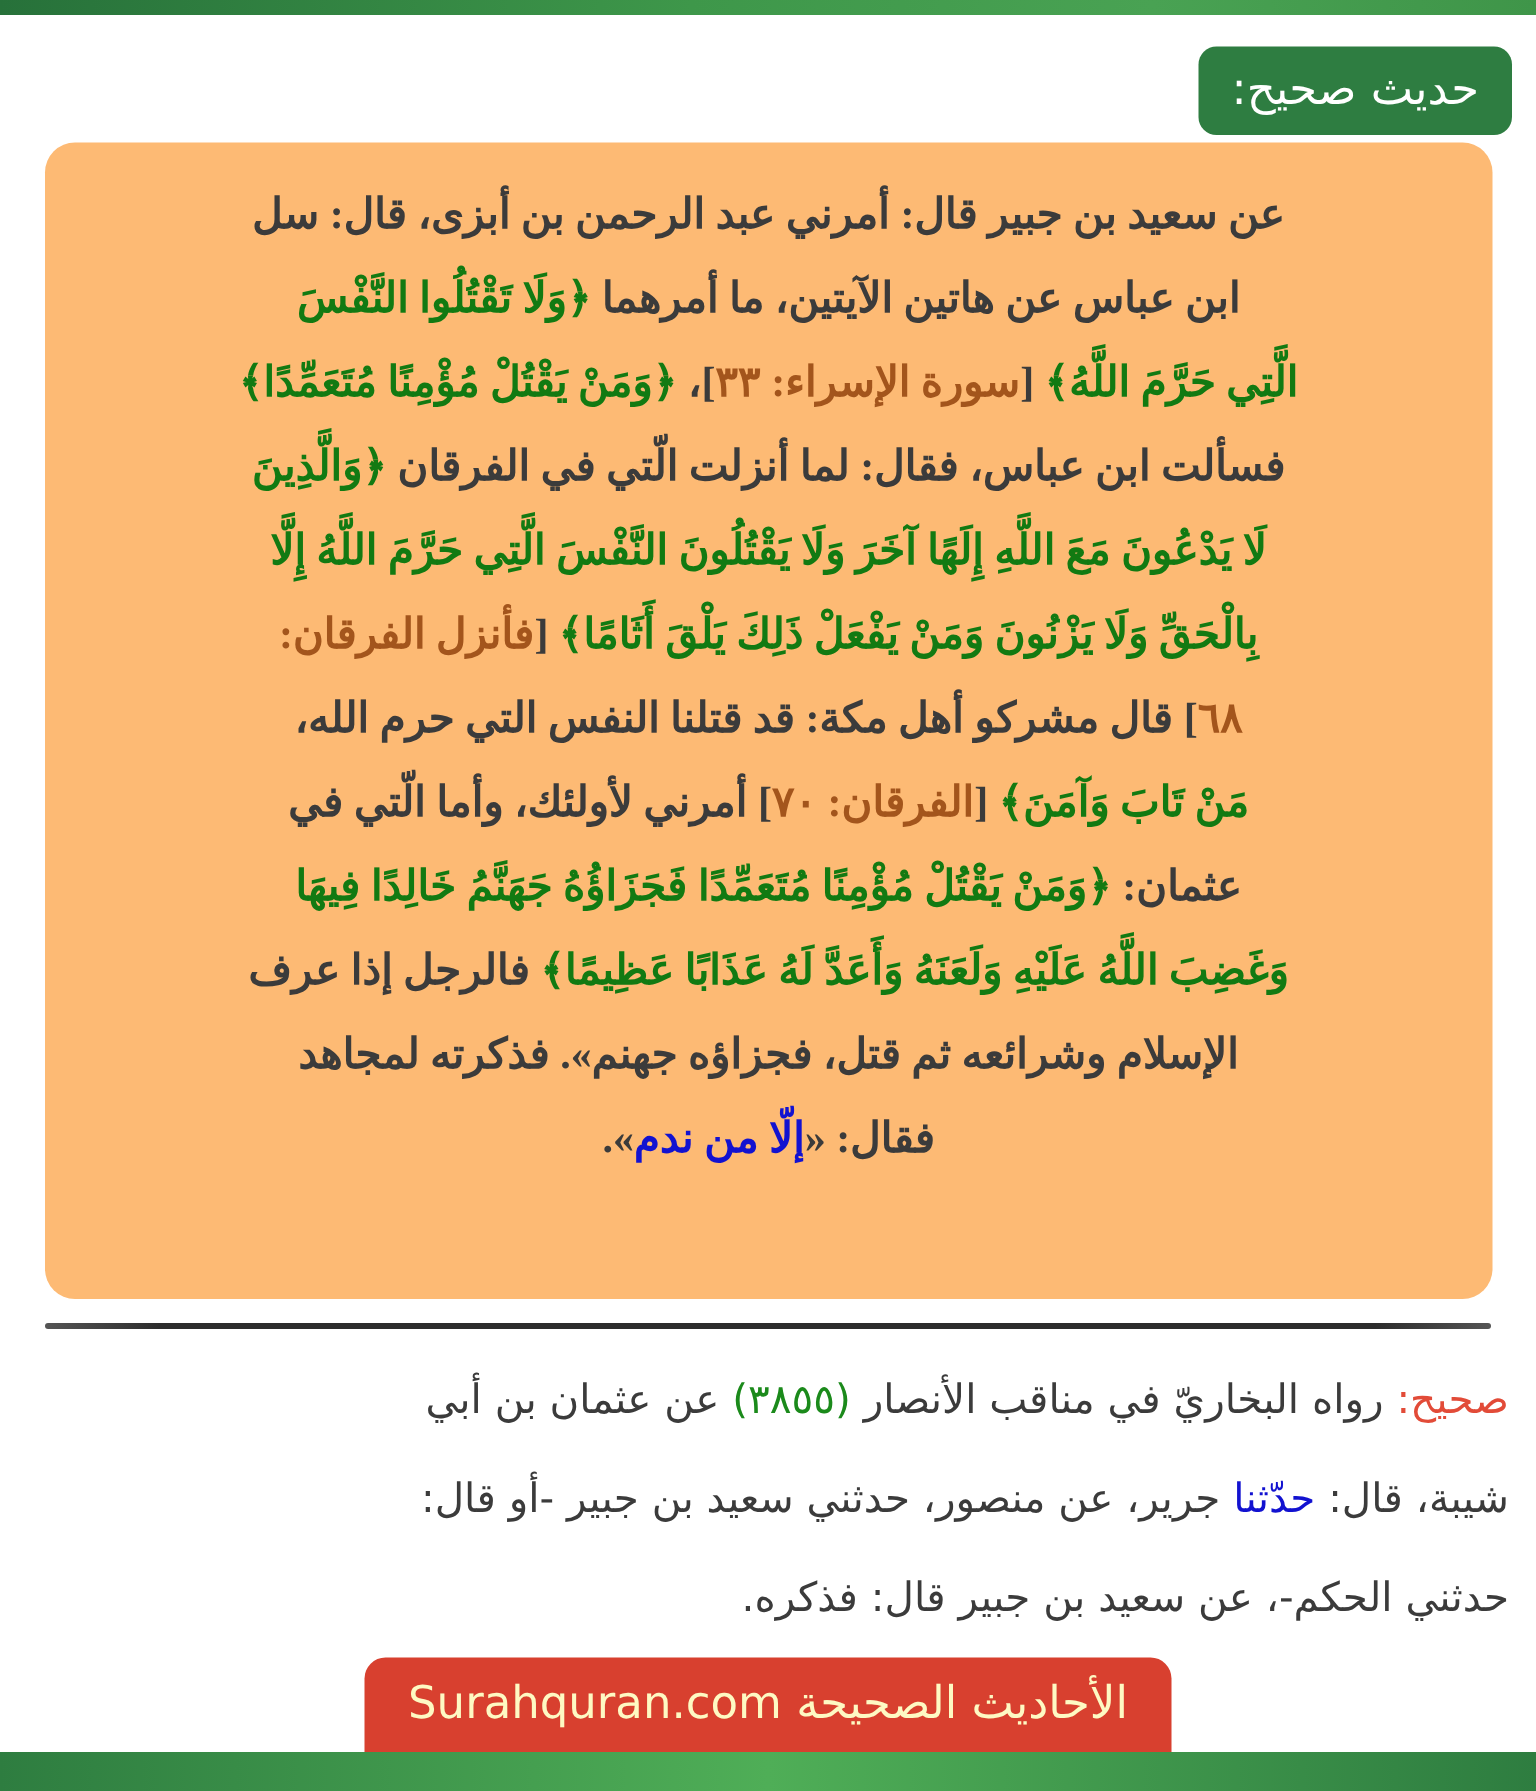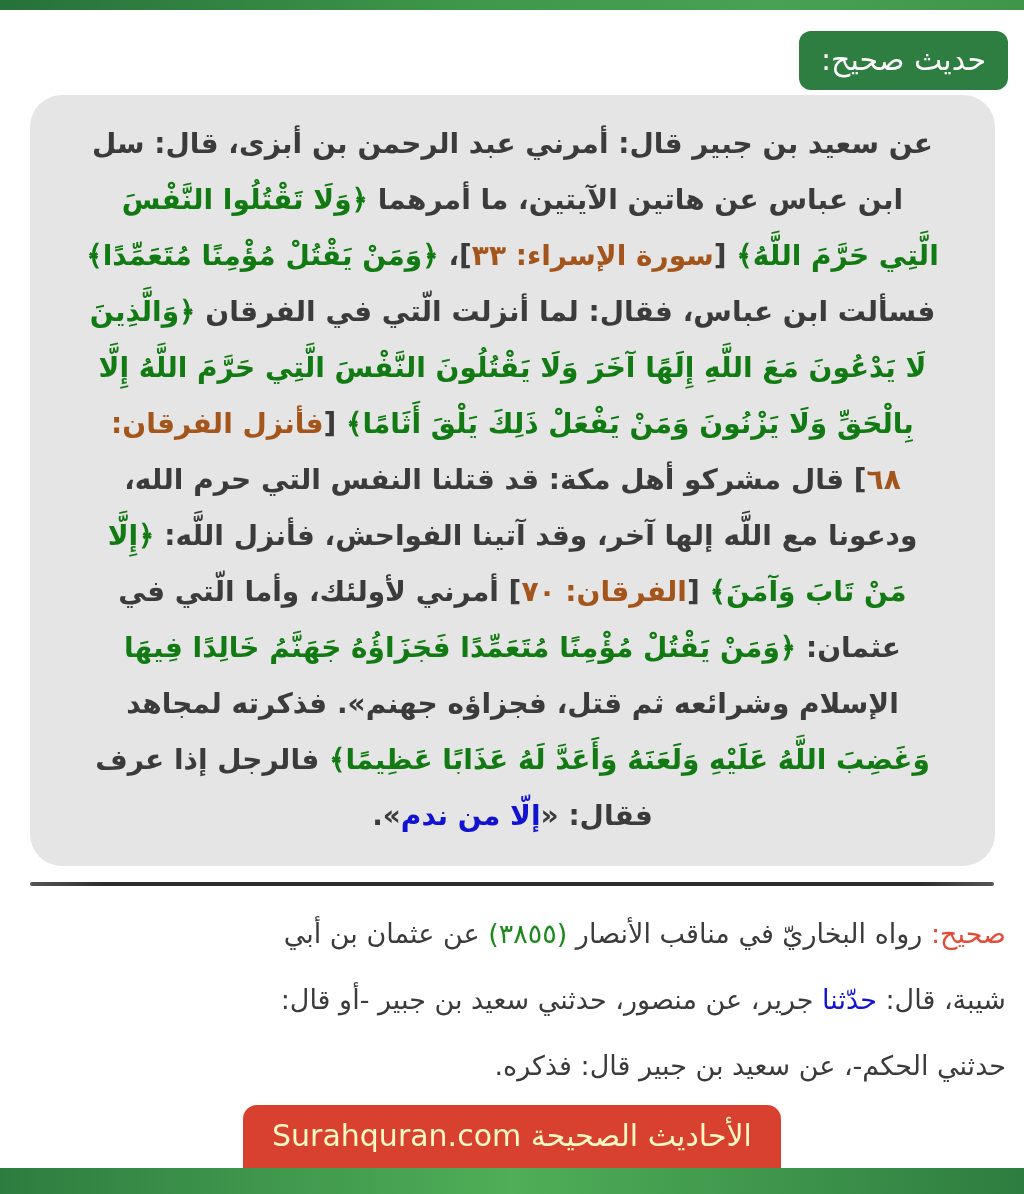--- a/index.html
+++ b/index.html
@@ -16,22 +16,22 @@
     position:absolute;bottom:0;left:0;width:1024px;height:26px;
     background:linear-gradient(90deg,#2e7d40 0%,#4fae57 50%,#2e7d40 100%);
   }
   .badge{
     position:absolute;top:31px;right:16px;height:59px;
     background:#2e7d41;color:#ffffff;border-radius:12px;
     padding:0 22px;font-size:30px;line-height:57px;white-space:nowrap;margin-left:36px;
   }
   .hadith-card{
     position:absolute;top:95px;left:30px;width:965px;height:771px;
-    background:#e5e5e5;border-radius:32px;box-sizing:border-box;
-    padding:21px 14px;overflow:hidden;
+    background:#fdba74;border-radius:20px;box-sizing:border-box;
+    padding:21px 14px;overflow:hidden;font-family:Liberation Serif, serif;
   }
   .hadith-card .line{
     font-size:28px;font-weight:bold;line-height:56px;
     text-align:center;white-space:nowrap;
   }
   .divider{
     position:absolute;top:882px;left:30px;right:30px;height:4px;border-radius:2px;
     background:linear-gradient(90deg,#555 0%,#2c2c2c 8%,#2c2c2c 92%,#555 100%);
   }
   .takhrij{position:absolute;top:901px;left:18px;right:18px;}
@@ -60,25 +60,24 @@
 <div class="badge">حديث صحيح:</div>
 
 <div class="hadith-card">
     <div class="line"><span class="seg seg-dark">عن سعيد بن جبير قال: أمرني عبد الرحمن بن أبزى، قال: سل</span></div>
     <div class="line"><span class="seg seg-dark">ابن عباس عن هاتين الآيتين، ما أمرهما </span><span class="seg seg-quran">﴿وَلَا تَقْتُلُوا النَّفْسَ</span></div>
     <div class="line"><span class="seg seg-quran">الَّتِي حَرَّمَ اللَّهُ﴾</span><span class="seg seg-dark"> [</span><span class="seg seg-ref">سورة الإسراء: ٣٣</span><span class="seg seg-dark">]، </span><span class="seg seg-quran">﴿وَمَنْ يَقْتُلْ مُؤْمِنًا مُتَعَمِّدًا﴾</span></div>
     <div class="line"><span class="seg seg-dark">فسألت ابن عباس، فقال: لما أنزلت الّتي في الفرقان </span><span class="seg seg-quran">﴿وَالَّذِينَ</span></div>
     <div class="line"><span class="seg seg-quran">لَا يَدْعُونَ مَعَ اللَّهِ إِلَهًا آخَرَ وَلَا يَقْتُلُونَ النَّفْسَ الَّتِي حَرَّمَ اللَّهُ إِلَّا</span></div>
     <div class="line"><span class="seg seg-quran">بِالْحَقِّ وَلَا يَزْنُونَ وَمَنْ يَفْعَلْ ذَلِكَ يَلْقَ أَثَامًا﴾</span><span class="seg seg-dark"> [</span><span class="seg seg-ref">فأنزل الفرقان:</span></div>
     <div class="line"><span class="seg seg-ref">٦٨</span><span class="seg seg-dark">] قال مشركو أهل مكة: قد قتلنا النفس التي حرم الله،</span></div>
-    <div class="line"><span class="seg seg-dark">ودعونا مع اللَّه إلها آخر، وقد آتينا الفواحش، فأنزل اللَّه: </span><span class="seg seg-quran">﴿إِلَّا</span></div>
     <div class="line"><span class="seg seg-quran">مَنْ تَابَ وَآمَنَ﴾</span><span class="seg seg-dark"> [</span><span class="seg seg-ref">الفرقان: ٧٠</span><span class="seg seg-dark">] أمرني لأولئك، وأما الّتي في</span></div>
     <div class="line"><span class="seg seg-dark">عثمان: </span><span class="seg seg-quran">﴿وَمَنْ يَقْتُلْ مُؤْمِنًا مُتَعَمِّدًا فَجَزَاؤُهُ جَهَنَّمُ خَالِدًا فِيهَا</span></div>
+    <div class="line"><span class="seg seg-quran">وَغَضِبَ اللَّهُ عَلَيْهِ وَلَعَنَهُ وَأَعَدَّ لَهُ عَذَابًا عَظِيمًا﴾</span><span class="seg seg-dark"> فالرجل إذا عرف</span></div>
     <div class="line"><span class="seg seg-dark">الإسلام وشرائعه ثم قتل، فجزاؤه جهنم». فذكرته لمجاهد</span></div>
-    <div class="line"><span class="seg seg-quran">وَغَضِبَ اللَّهُ عَلَيْهِ وَلَعَنَهُ وَأَعَدَّ لَهُ عَذَابًا عَظِيمًا﴾</span><span class="seg seg-dark"> فالرجل إذا عرف</span></div>
     <div class="line"><span class="seg seg-dark">فقال: «</span><span class="seg seg-blue">إلّا من ندم</span><span class="seg seg-dark">».</span></div>
   </div>
 
 <div class="divider"></div>
 
 <div class="takhrij">
     <div class="line"><span class="seg seg-red">صحيح:</span><span class="seg seg-dark"> رواه البخاريّ في مناقب الأنصار </span><span class="seg seg-green">(٣٨٥٥)</span><span class="seg seg-dark"> عن عثمان بن أبي</span></div>
     <div class="line"><span class="seg seg-dark">شيبة، قال: </span><span class="seg seg-blue">حدّثنا</span><span class="seg seg-dark"> جرير، عن منصور، حدثني سعيد بن جبير -أو قال:</span></div>
     <div class="line"><span class="seg seg-dark">حدثني الحكم-، عن سعيد بن جبير قال: فذكره.</span></div>
   </div>

